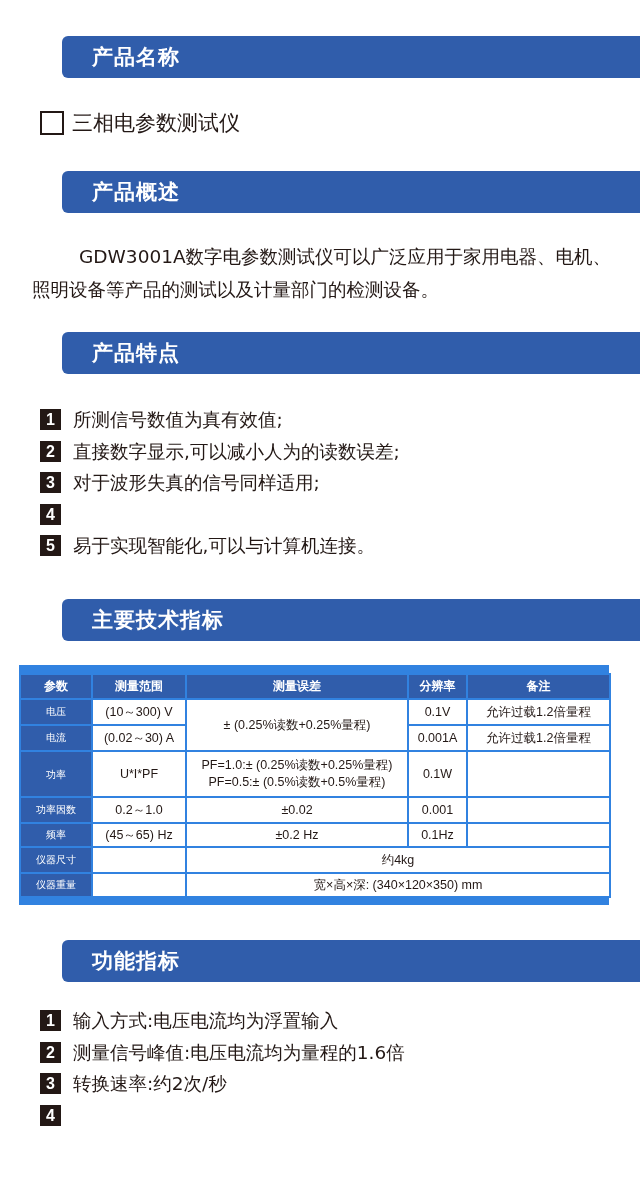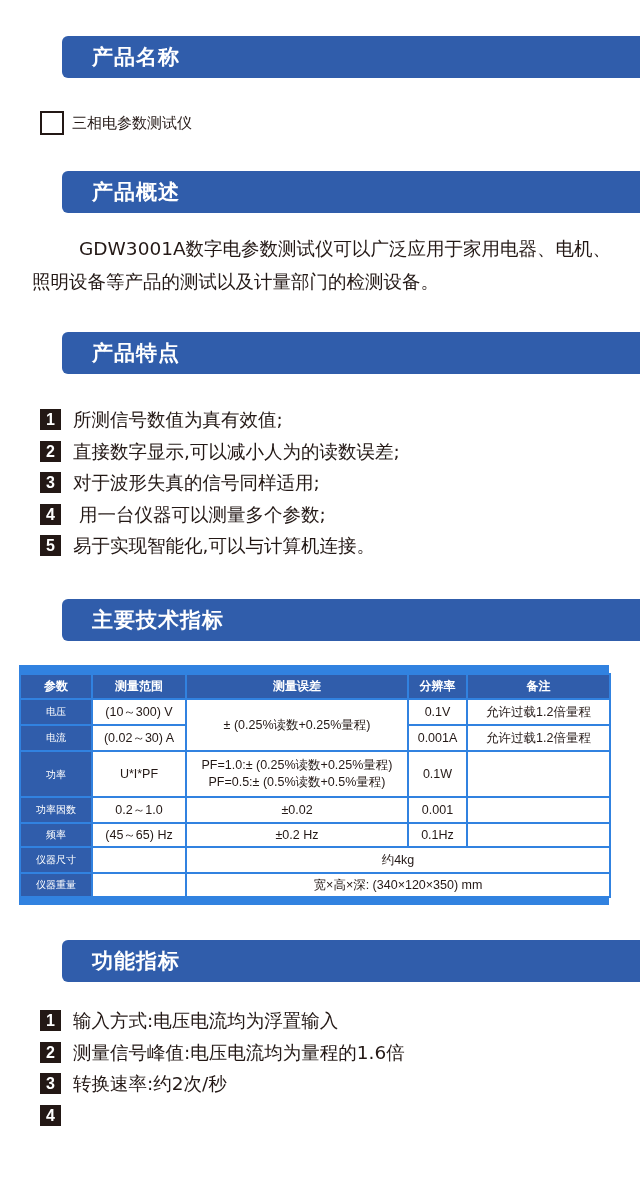--- a/index.html
+++ b/index.html
@@ -8,28 +8,28 @@
 
   .section-bar {
     position: absolute; left: 18px; width: 588px; height: 42px;
     background: #305dab; border-radius: 6px;
     color: #ffffff; font-size: 21px; line-height: 42px;
     padding-left: 30px; font-weight: bold; letter-spacing: 1px; margin-left: 44px;
   }
 
   .product-name {
     position: absolute; left: 40px; top: 110px; height: 26px;
-    display: flex; align-items: center; font-size: 15px; color: #231815; justify-content: space-between;
+    display: flex; align-items: center; font-size: 21px; color: #231815; justify-content: space-between;
   }
   .product-name .box {
     width: 24px; height: 24px; border: 2.5px solid #231815; margin-right: 8px; display: inline-block;
   }
 
   .overview {
-    position: absolute; left: 32px; top: 232px; width: 580px;
+    position: absolute; left: 32px; top: 240px; width: 580px;
     font-size: 18.5px; line-height: 33px; color: #231815; text-indent: 47px;
   }
 
   .num-list { position: absolute; left: 40px; list-style: none; }
   .num-list li {
     display: flex; align-items: center; height: 31.5px; font-size: 18.5px; color: #231815;
   }
   .num-list .badge {
     width: 21px; height: 21px; background: #231815; color: #ffffff;
     font-size: 16px; font-weight: bold; line-height: 21px; text-align: center;
@@ -87,21 +87,20 @@
   <li>
     <span class="badge">2</span>
     <span>直接数字显示,可以减小人为的读数误差;</span>
   </li>
   <li>
     <span class="badge">3</span>
     <span>对于波形失真的信号同样适用;</span>
   </li>
   <li>
     <span class="badge">4</span>
-    <span style="white-space:pre;"> 用一台仪器可以测量多个参数;</span>
   </li>
   <li>
     <span class="badge">5</span>
     <span>易于实现智能化,可以与计算机连接。</span>
   </li>
 </ul>
 
 <div class="section-bar" style="top:599px;">
   <span>主要技术指标</span>
 </div>

